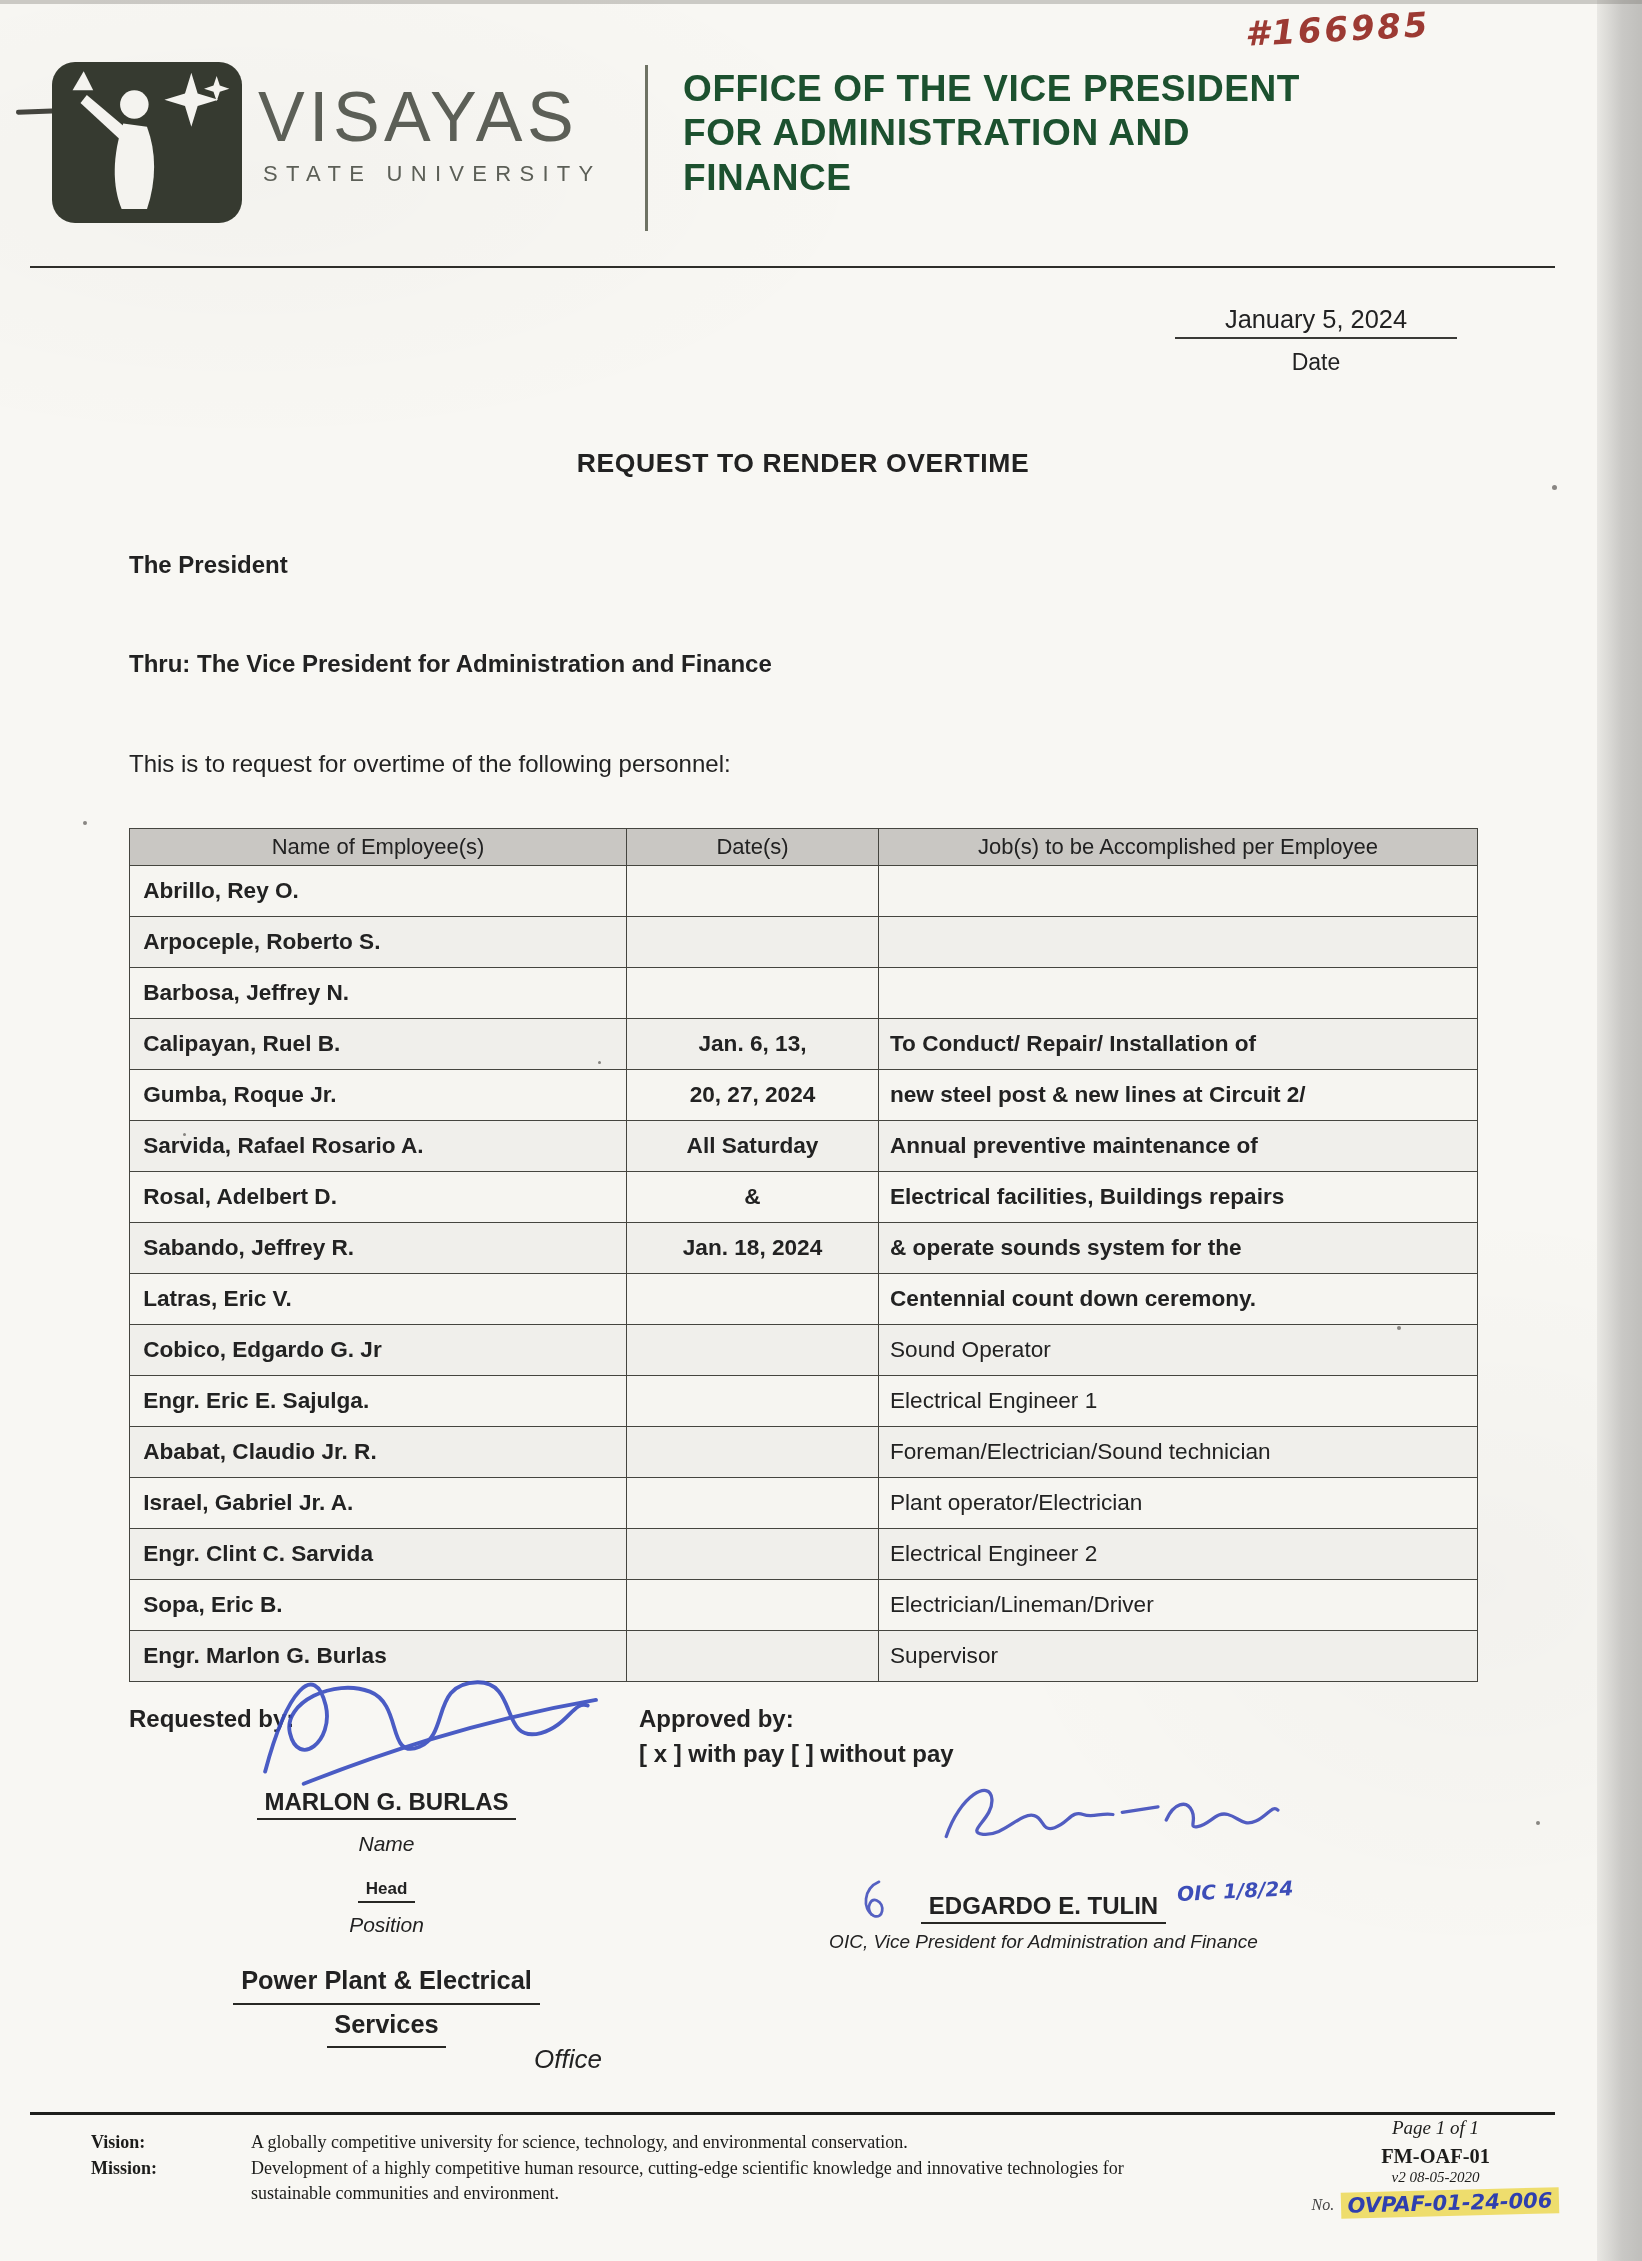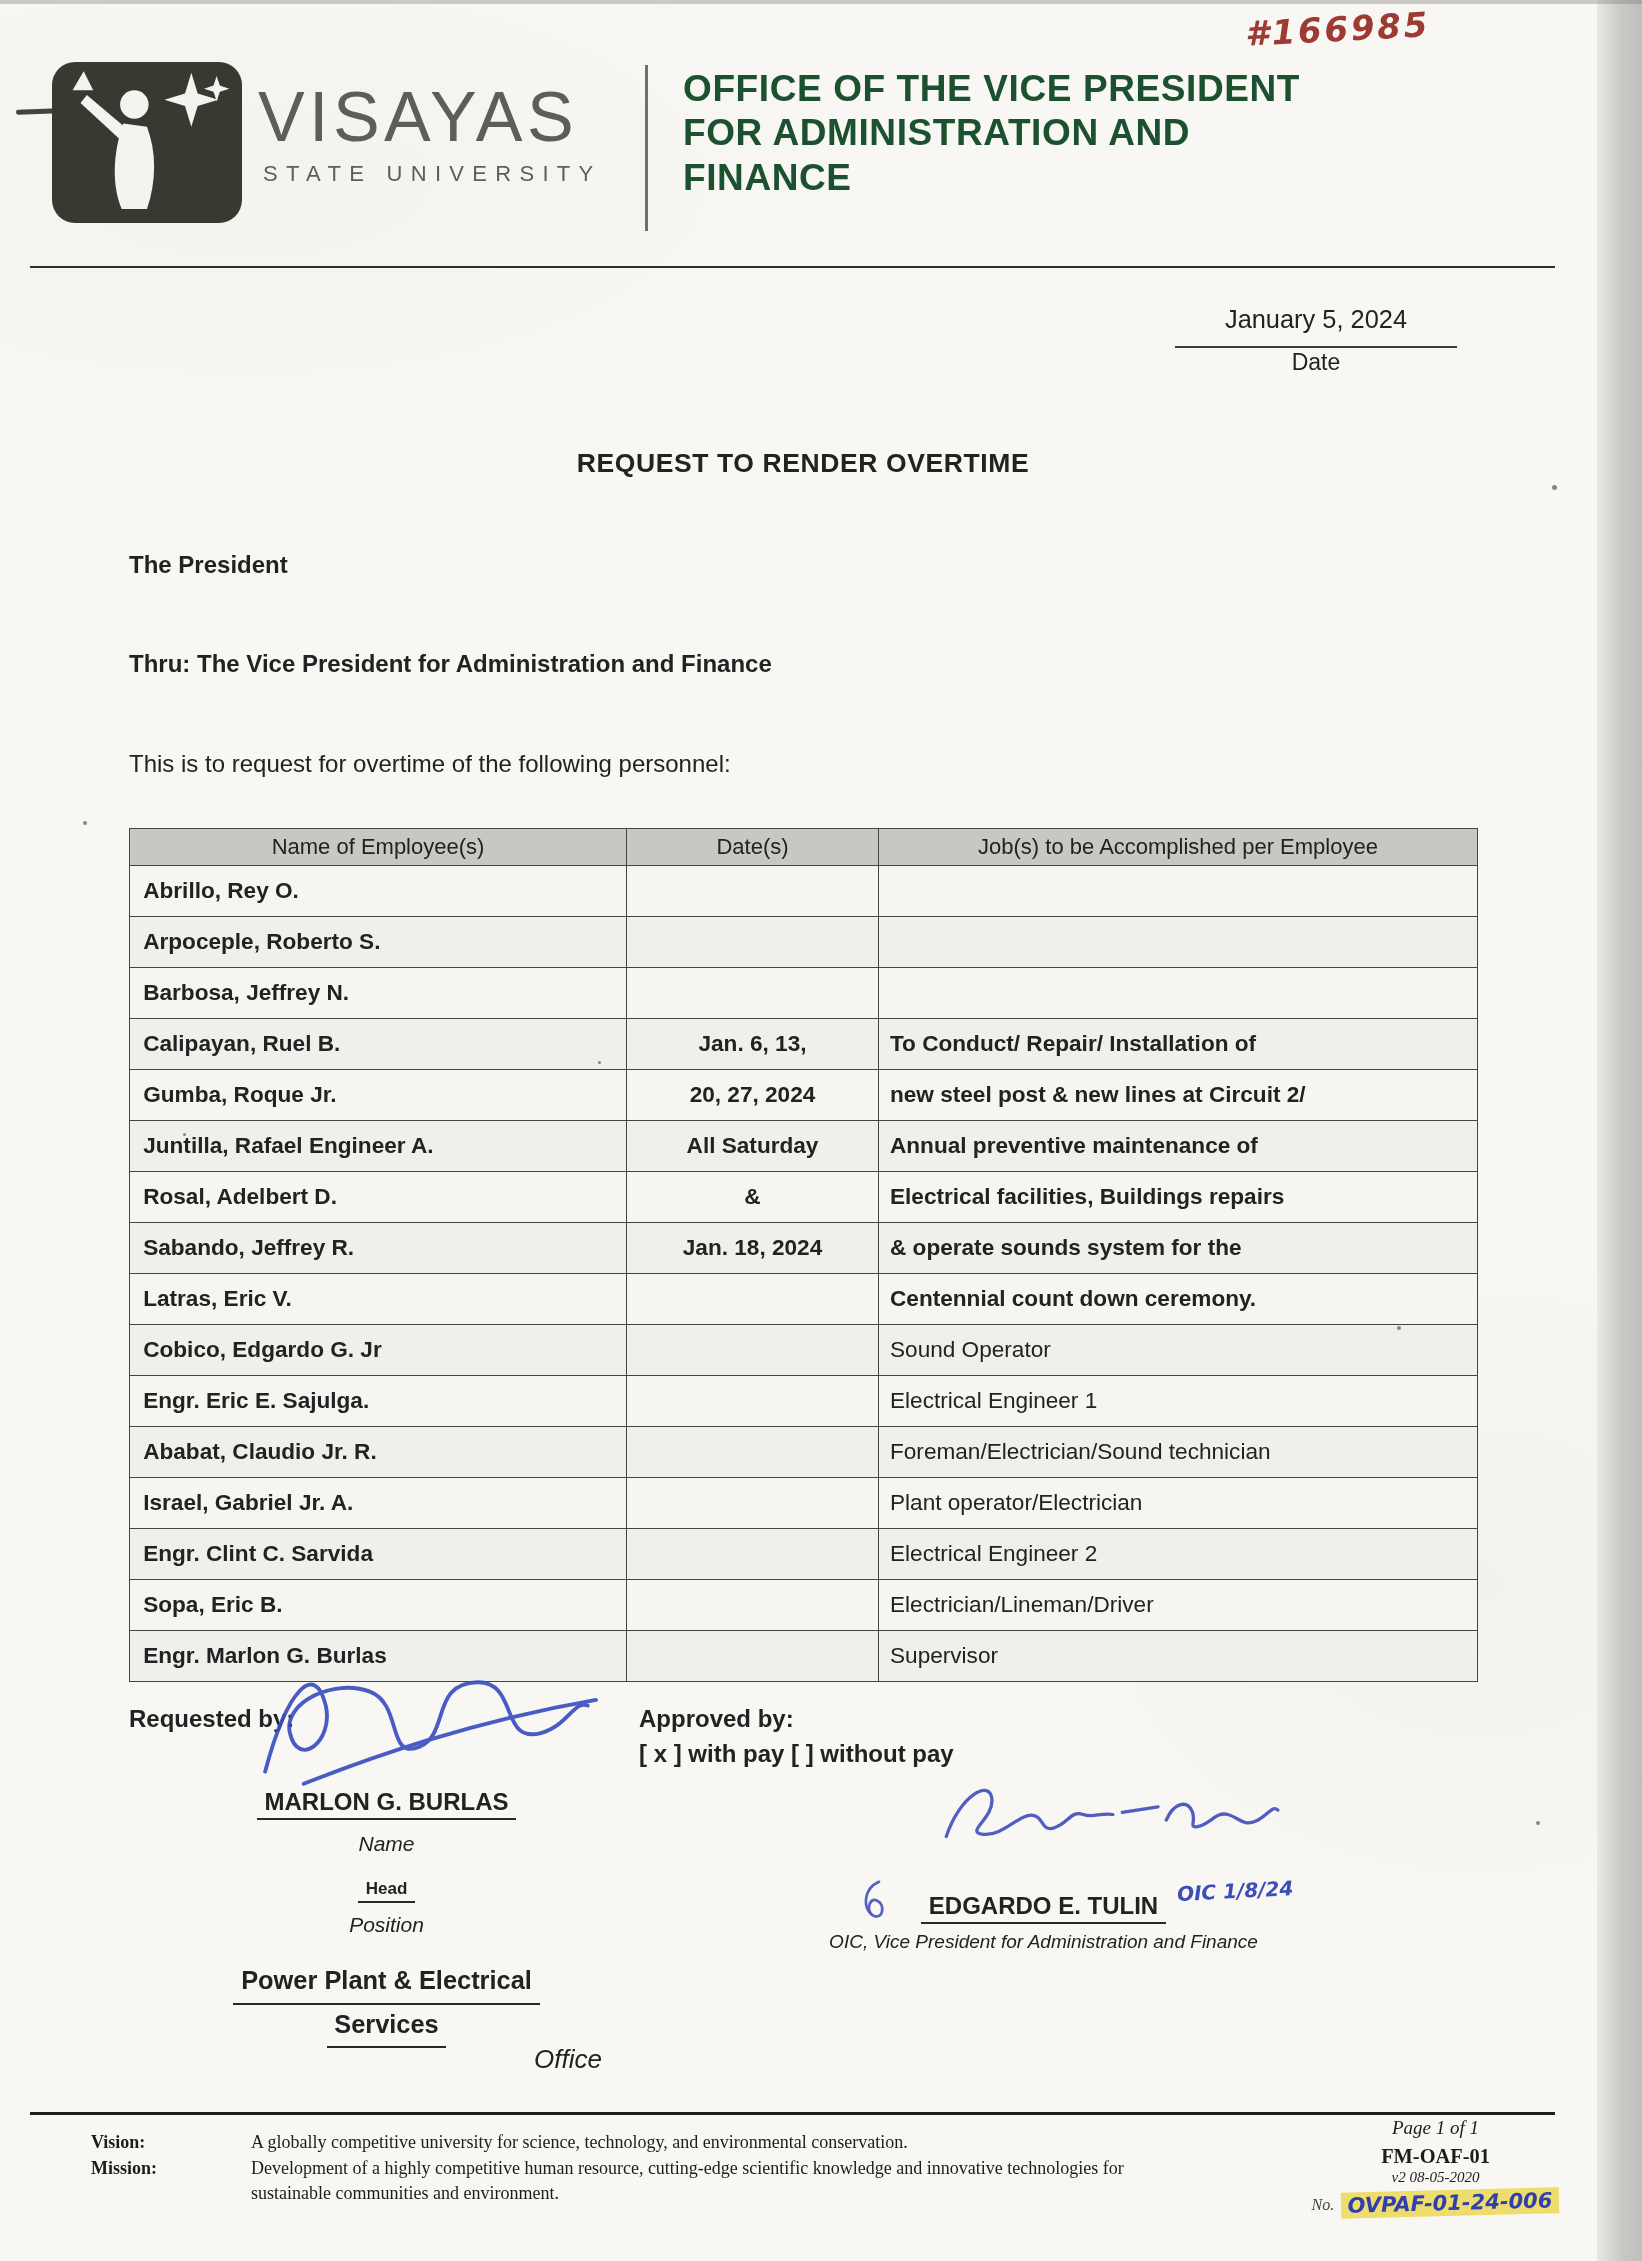--- a/index.html
+++ b/index.html
@@ -24,21 +24,21 @@
   .logo-sub { left:263px; top:161px; font-size:22px; letter-spacing:8.3px; color:#5c5f57; }
   .v-rule { left:645px; top:65px; width:2.8px; height:166px; background:#6e7264; }
   .office-title { left:683px; top:67px; width:861px; font-size:37px; font-weight:bold; color:#1c512f; line-height:1.2; letter-spacing:0.6px; }
   .top-rule { left:30px; top:266px; width:1525px; height:2.2px; background:#2e2e2a; }
 
   .ref-number { left:1245px; top:8.8px; font-size:34px; color:#9c3a33; font-family:"DejaVu Sans",sans-serif;
     font-style:italic; font-weight:600; letter-spacing:2.8px; transform:rotate(-3deg); }
 
   
   .date-wrap { left:1175px; top:305px; width:282px; text-align:center; }
-  .date-value { display:block; font-size:25.4px; padding-bottom:12px; border-bottom:2.2px solid #3a3a36; }
+  .date-value { display:block; font-size:25.4px; padding-bottom:3px; border-bottom:2.2px solid #3a3a36; }
   .date-label { left:1175px; top:349px; width:282px; text-align:center; font-size:23px; }
 
   .form-title { left:129px; top:448px; width:1348px; text-align:center; font-size:26.5px; font-weight:bold; letter-spacing:0.6px; }
   .line-to { left:129px; top:551px; font-size:24px; font-weight:bold; }
   .line-thru { left:129px; top:650px; font-size:24px; font-weight:bold; }
   .line-intro { left:129px; top:750px; font-size:24px; }
 
   
   table.emp { left:129px; top:828px; width:1348px; border-collapse:collapse; table-layout:fixed; }
   table.emp th, table.emp td { border:1.1px solid #45453f; }
@@ -162,21 +162,21 @@
           <td class="cell-name">Calipayan, Ruel B.</td>
           <td class="cell-date">Jan. 6, 13,</td>
           <td class="cell-job bold">To Conduct/ Repair/ Installation of</td>
         </tr>
         <tr>
           <td class="cell-name">Gumba, Roque Jr.</td>
           <td class="cell-date">20, 27, 2024</td>
           <td class="cell-job bold">new steel post &amp; new lines at Circuit 2/</td>
         </tr>
         <tr class="alt">
-          <td class="cell-name">Juntilla, Rafael Engineer A.</td>
+          <td class="cell-name">Sarvida, Rafael Rosario A.</td>
           <td class="cell-date">All Saturday</td>
           <td class="cell-job bold">Annual preventive maintenance of</td>
         </tr>
         <tr>
           <td class="cell-name">Rosal, Adelbert D.</td>
           <td class="cell-date">&amp;</td>
           <td class="cell-job bold">Electrical facilities, Buildings repairs</td>
         </tr>
         <tr class="alt">
           <td class="cell-name">Sabando, Jeffrey R.</td>

